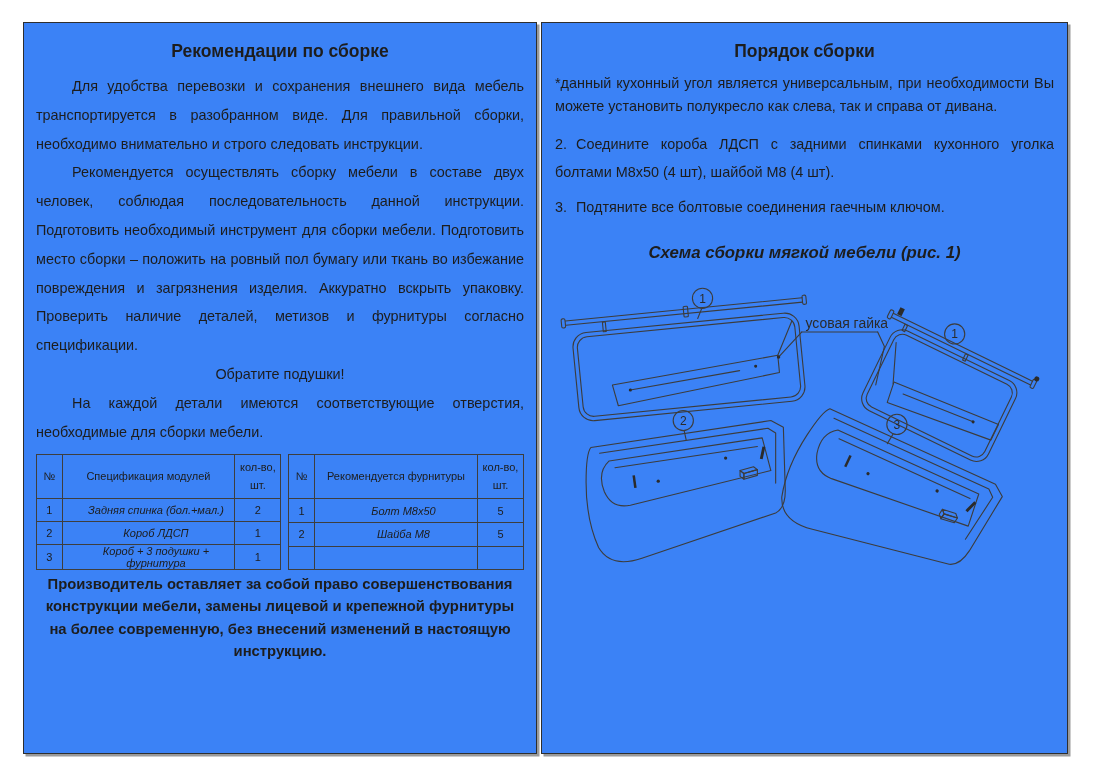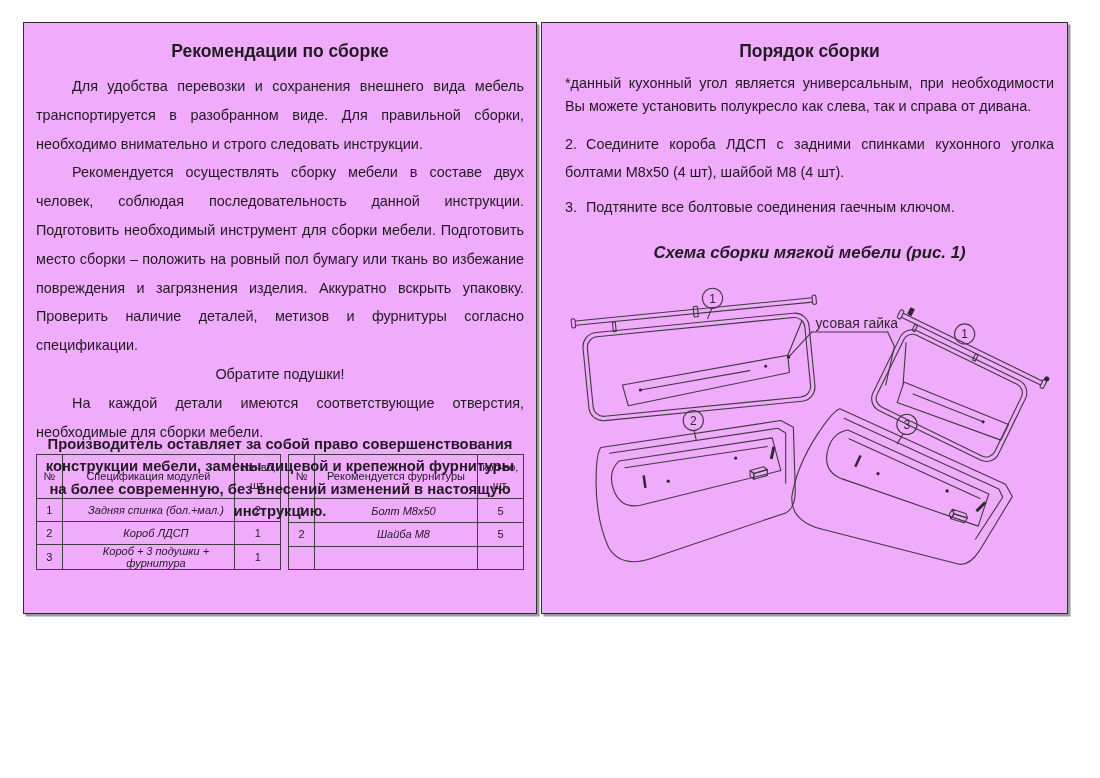--- a/index.html
+++ b/index.html
@@ -1,23 +1,23 @@
 <!DOCTYPE html>
 <html><head>
 <meta charset="utf-8">
 <style>
   * { margin:0; padding:0; box-sizing:border-box; }
   html,body { width:1100px; height:778px; background:#ffffff;
               font-family:"Liberation Sans", sans-serif; color:#1d1d1d; }
   .sheet { position:relative; width:1100px; height:778px; background:#ffffff; overflow:hidden; }
 
-  .page { position:absolute; top:22px; height:592px; background:#f0abfc;
+  .page { position:absolute; top:22px; height:732px; background:#3b82f6;
           border:1.3px solid #2e2e2e; box-shadow:2.5px 2.5px 0 #9a9a9a; }
   .page-left  { left:23px;  width:514px; padding:16px 12px 0 12px; }
-  .page-right { left:541px; width:527px; padding:16px 13px 0 23px; }
+  .page-right { left:541px; width:527px; padding:16px 13px 0 13px; }
 
   .page-title { font-size:17.5px; font-weight:bold; text-align:center; margin:2px 0 10px; }
 
   .body-p { font-size:14.4px; line-height:28.8px; text-align:justify; text-indent:36px; }
   .attention-h { font-size:14.4px; line-height:28.8px; text-align:center; font-weight:normal; }
 
   .tables-row { display:flex; gap:7px; margin-top:8px; }
   table.spec-table { border-collapse:collapse; font-size:11px; table-layout:fixed; }
   table.spec-table th, table.spec-table td { border:1px solid #3e3e3e; text-align:center; vertical-align:middle; }
   table.spec-table th { font-weight:normal; height:44px; line-height:1.6; padding:0 2px; }

